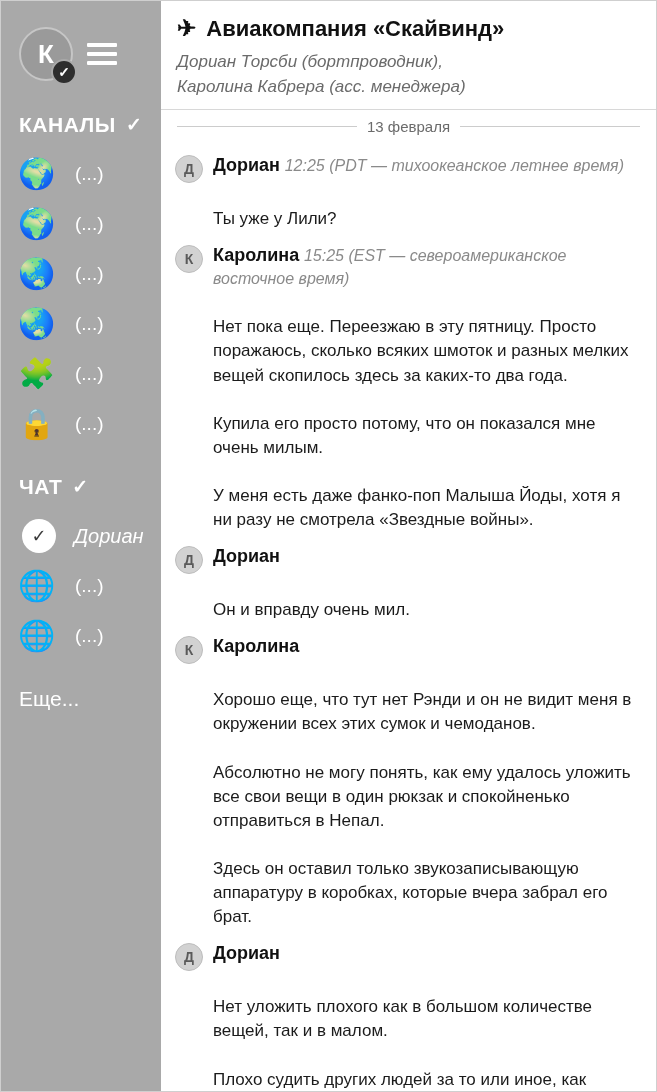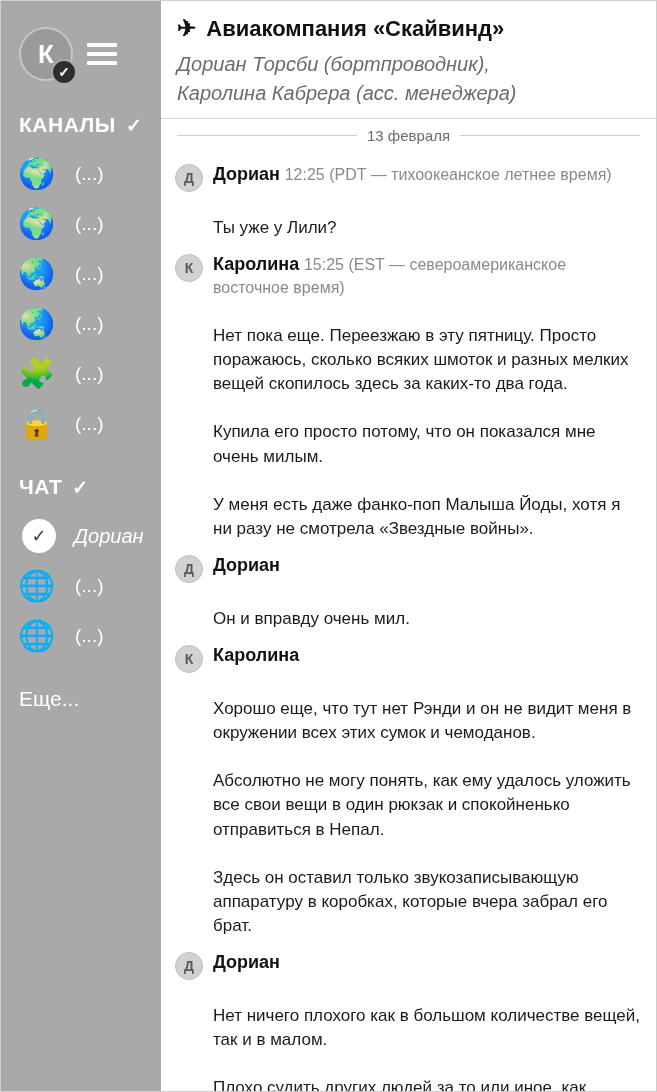--- a/index.html
+++ b/index.html
@@ -57,21 +57,21 @@
     display: flex; flex-direction: column; justify-content: center;
     gap: 5px;
     width: 30px;
     cursor: pointer;
   }
   .hamburger span {
     display: block; height: 4px; width: 30px; background: #ffffff; border-radius: 1px;
   }
 
   .section-head {
-    display: flex; align-items: flex-end; gap: 10px;
+    display: flex; align-items: flex-start; gap: 10px;
     padding: 0 0 0 18px;
     font-size: 21px;
     font-weight: bold;
     letter-spacing: .5px;
     color: #ffffff;
     margin-top: 26px;
     margin-bottom: 12px;
   }
   .section-head .tick { font-size: 19px; }
 
@@ -126,21 +126,21 @@
     padding: 14px 16px 10px 16px;
     border-bottom: 1px solid #d8d8d8;
   }
   .chat-title {
     display: flex; align-items: center; gap: 10px;
     font-size: 22px; font-weight: bold; color: #111;
   }
   .plane-icon { font-size: 23px; }
   .chat-sub {
     margin-top: 8px;
-    font-size: 20px;
+    font-size: 17px;
     font-style: italic;
     color: #6b6b6b;
     line-height: 1.45;
   }
   .date-divider {
     display: flex; align-items: center;
     gap: 10px;
     padding: 8px 16px 2px 16px;
   }
   .date-divider .line { flex: 1; height: 1px; background: #cccccc; }
@@ -159,21 +159,21 @@
     border-radius: 50%;
     background: #d2d2d2;
     border: 1px solid #bdbdbd;
     color: #5a5a5a;
     display: flex; align-items: center; justify-content: center;
     font-size: 14px; font-weight: bold;
     margin-top: 2px;
   }
   .head-text { font-size: 17px; line-height: 1.35; }
   .sender { font-weight: bold; color: #111; font-size: 18px; }
-  .meta { color: #8a8a8a; font-size: 16px; }
+  .meta { color: #8a8a8a; font-style: italic; font-size: 16px; }
   .msg-body {
     margin: 24px 0 0 0;
     padding-left: 38px;
     font-size: 17px;
     color: #1b1b1b;
     line-height: 1.42;
   }
 </style>
 </head>
 <body>
@@ -316,19 +316,19 @@
         <div class="msg-body">Здесь он оставил только звукозаписывающую аппаратуру в коробках, которые вчера забрал его брат.</div>
       </div>
 
       <div>
         <div class="msg-head">
           <div class="ava">Д</div>
           <div class="head-text">
             <span class="sender">Дориан</span>
           </div>
         </div>
-        <div class="msg-body">Нет ничего плохого как в большом количестве вещей, так и в малом.</div>
+        <div class="msg-body">Нет уложить плохого как в большом количестве вещей, так и в малом.</div>
         <div class="msg-body">Плохо судить других людей за то или иное, как Рэнди.</div>
       </div>
 
     </div>
   </div>
 </div>
 
 </body></html>

